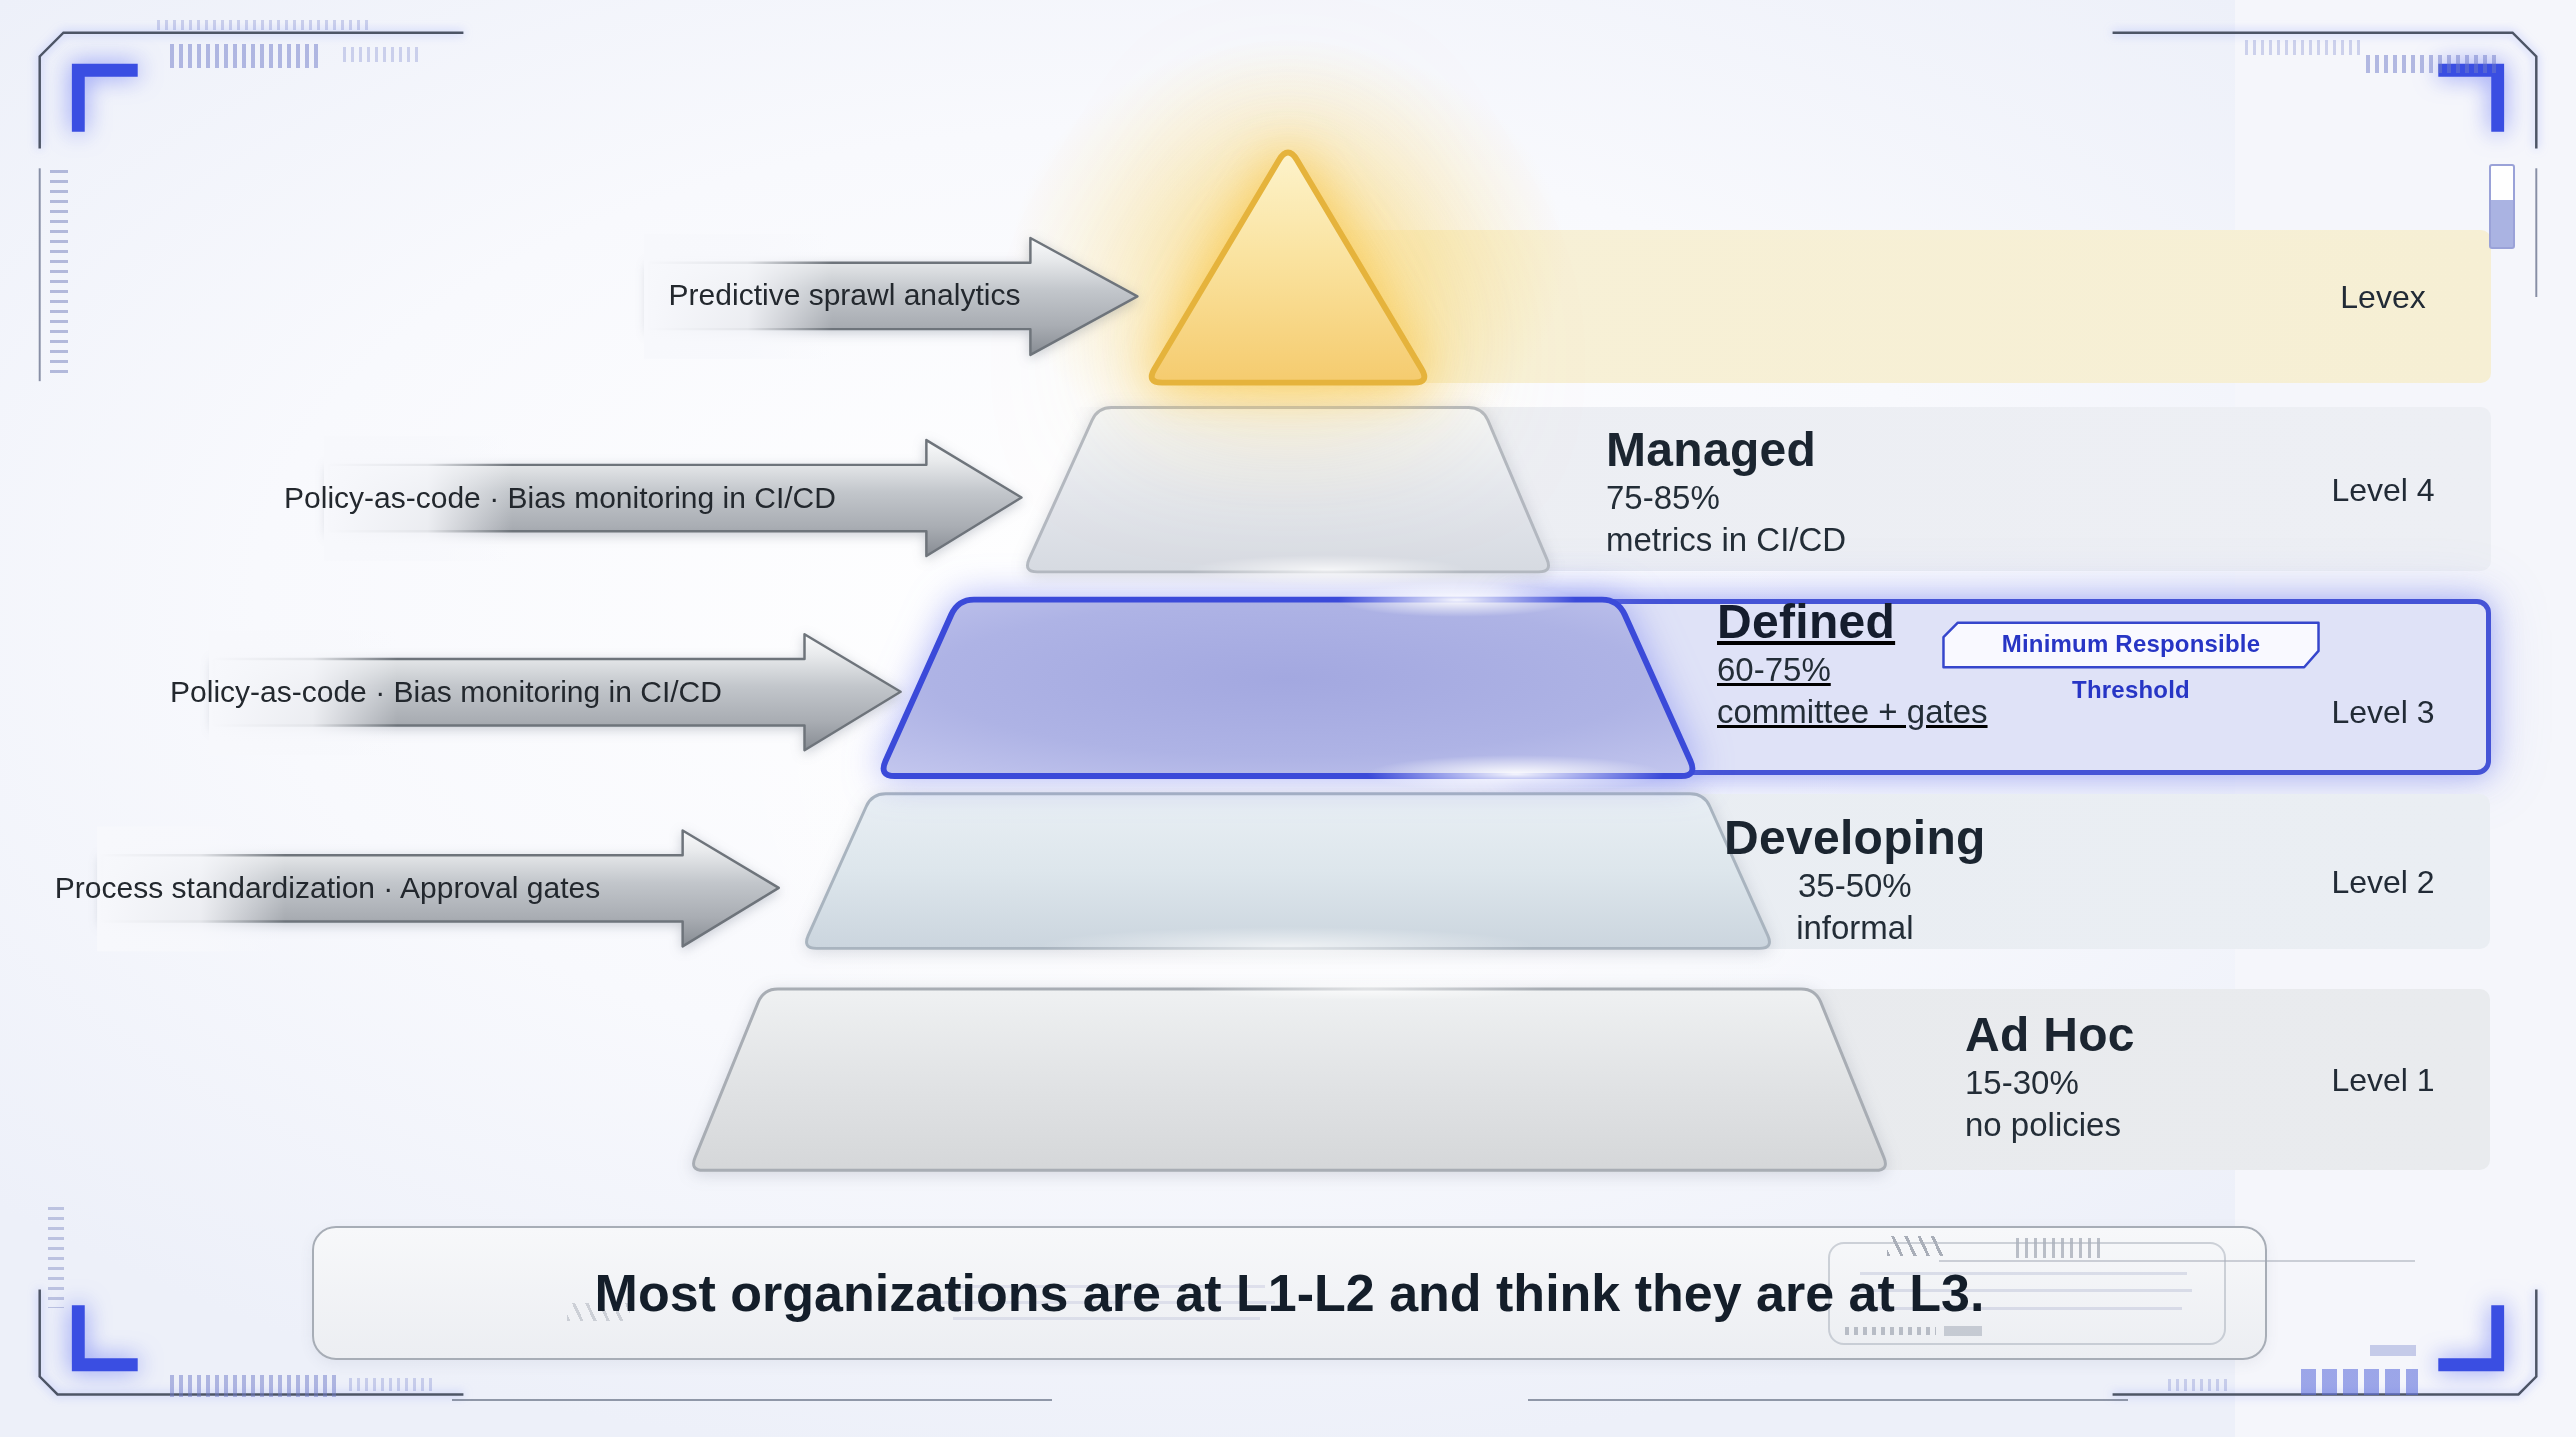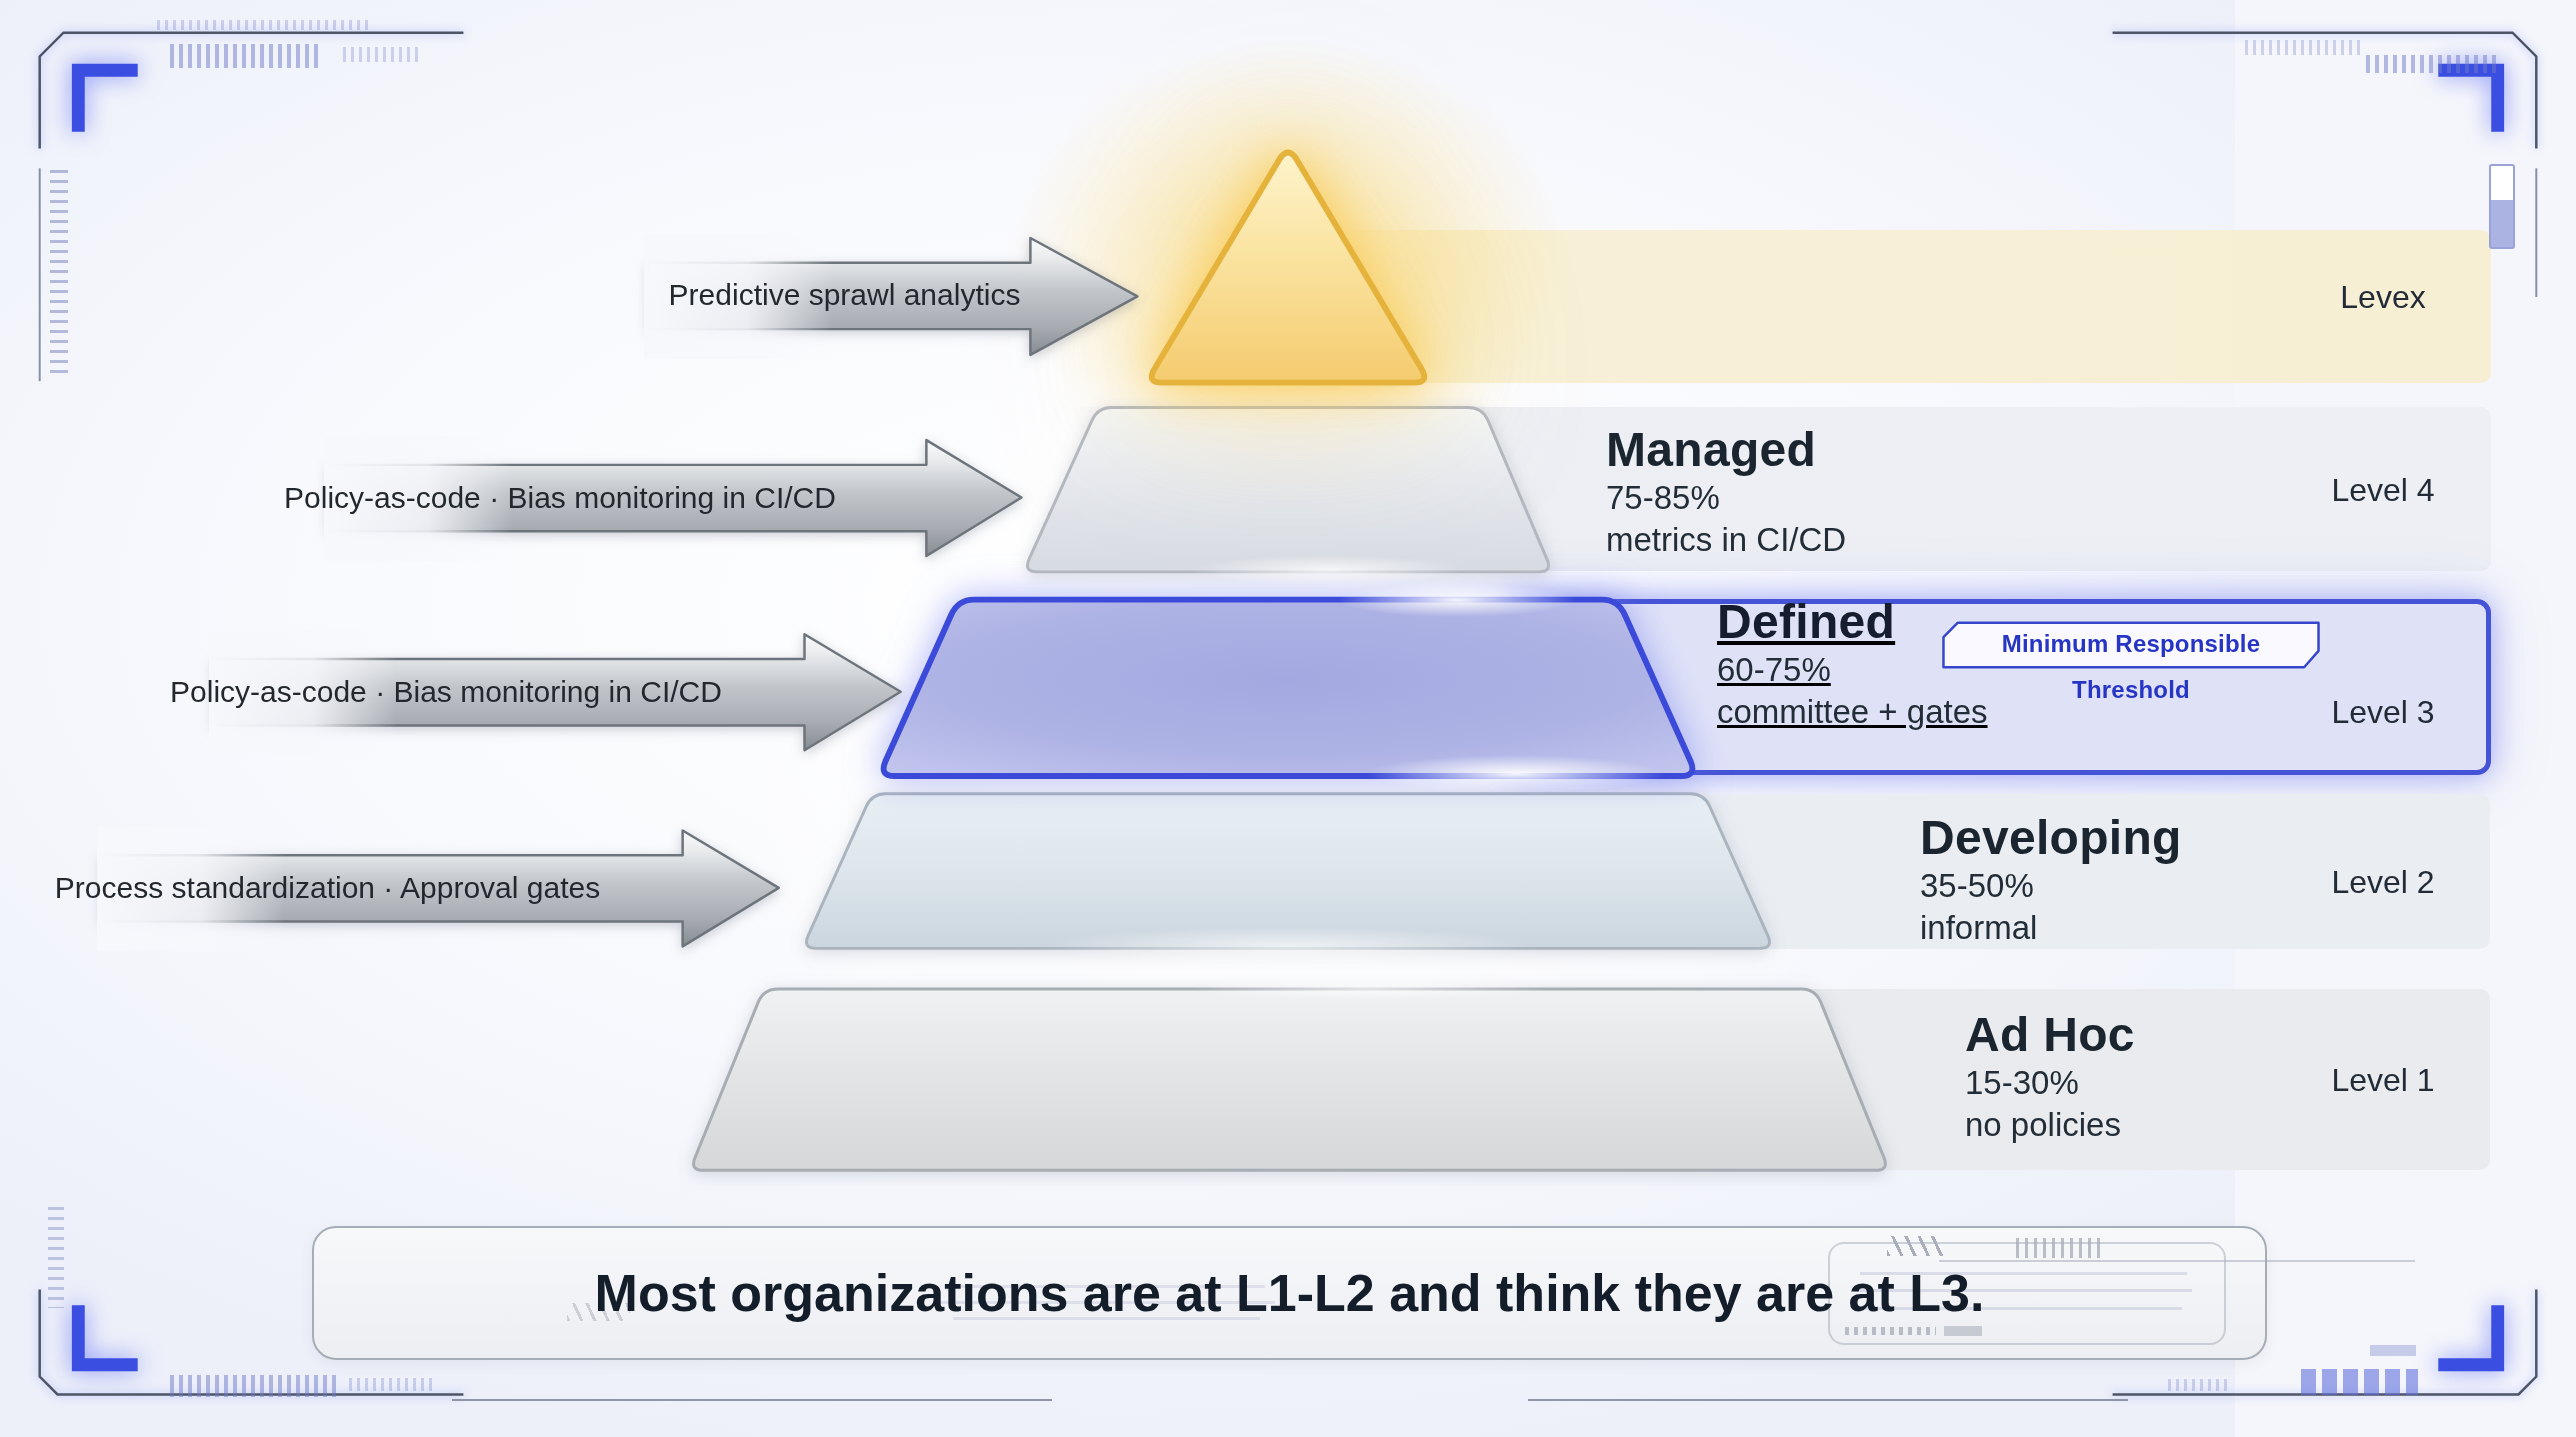--- a/index.html
+++ b/index.html
@@ -45,21 +45,21 @@
 
   
   .lvl-text{position:absolute;z-index:5;}
   .lvl-title{font-size:48px;font-weight:bold;color:#1b2530;letter-spacing:0.3px;line-height:55px;}
   .t-gold{color:#584a12;}
   .t-navy{color:#151d2e;}
   .lvl-sub{font-size:33px;color:#232d37;line-height:42px;}
   .lt-optimized{left:1476px;top:228px;}
   .lt-managed{left:1606px;top:422px;}
   .lt-defined{left:1717px;top:594px;text-decoration:underline;}
-  .lt-developing{left:1920px;top:810px;}
+  .lt-developing{left:1724px;top:810px;text-align:center;}
   .lt-adhoc{left:1965px;top:1007px;}
 
   .lvl-label{position:absolute;left:2269px;width:228px;text-align:center;font-size:32px;
     color:#222b36;z-index:5;height:48px;line-height:48px;}
 
   
   .badge{position:absolute;left:1902px;top:621px;width:378px;height:48px;z-index:6;margin-left:40px;}
   .badge svg{position:absolute;left:0;top:0;}
   .badge span{position:absolute;left:0;top:0;width:100%;height:100%;text-align:center;
     line-height:46px;font-size:24px;font-weight:bold;color:#2735c5;letter-spacing:0.2px;}

